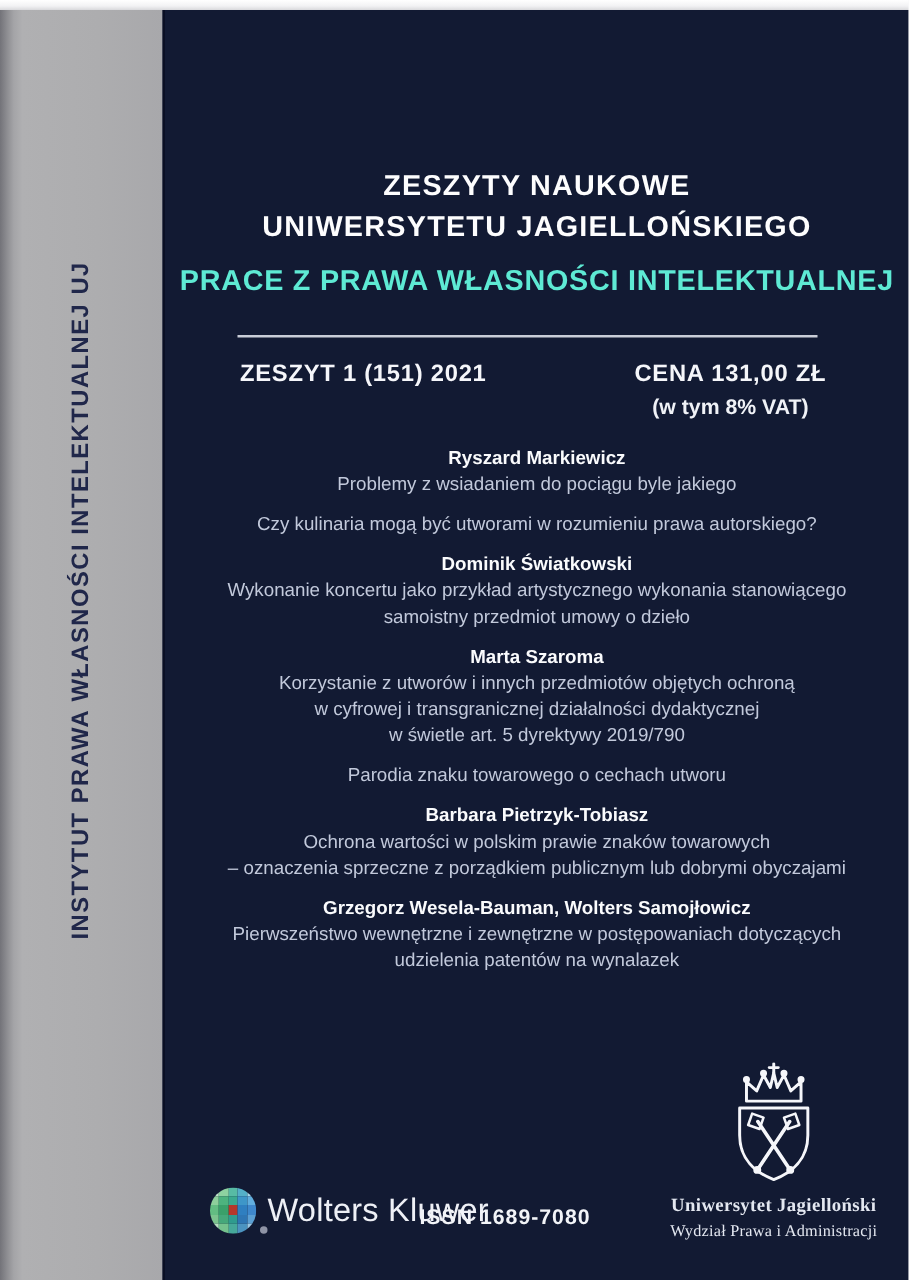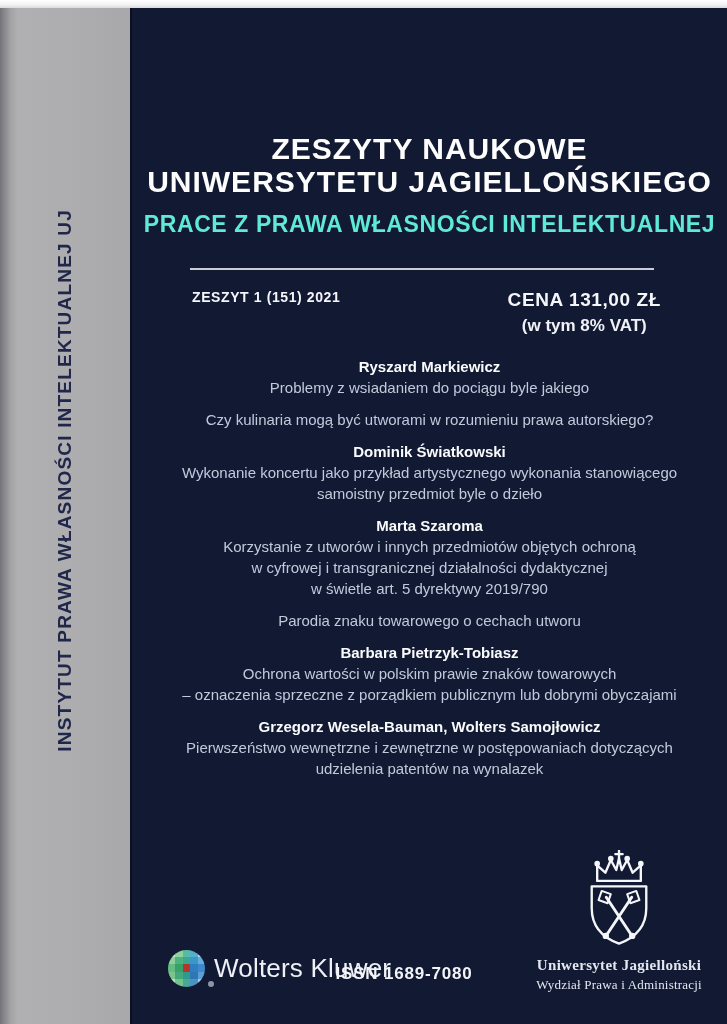--- a/index.html
+++ b/index.html
@@ -10,27 +10,27 @@
   
   .spine{position:absolute;left:0;top:8px;width:130px;height:1016px;
         background:linear-gradient(to right,#737379 0px,#8f8f93 6px,#a4a4a7 11px,#b0b0b2 18px,#adadaf 60%,#a8a8ab 100%);}
   .spine-flex{position:absolute;inset:0;display:flex;align-items:center;justify-content:center;padding-bottom:72px;box-sizing:border-box;}
   .spine-label{writing-mode:vertical-rl;transform:rotate(180deg);
         font-size:19px;font-weight:bold;letter-spacing:1.2px;color:#20274a;white-space:nowrap;}
   
   .cover{position:absolute;left:130px;top:8px;width:597px;height:1016px;background:#121a33;
         border-left:2px solid #0a0f24;box-sizing:border-box;color:#ffffff;}
   .masthead{position:absolute;top:124px;left:0;right:0;text-align:center;
-        font-size:30px;font-weight:bold;letter-spacing:1px;line-height:33px;color:#fdfdfe;}
+        font-size:23px;font-weight:bold;letter-spacing:1px;line-height:33px;color:#fdfdfe;}
   .series{position:absolute;top:203px;left:0;right:0;text-align:center;
         font-size:23px;font-weight:bold;letter-spacing:0.6px;color:#5eead4;}
   .rule{position:absolute;top:260px;left:58px;width:464px;height:2px;background:#c9cdd8;}
   .issue-row{position:absolute;top:281px;left:60px;right:66px;display:flex;
         justify-content:space-between;align-items:flex-start;}
-  .issue-no{font-size:14px;font-weight:bold;letter-spacing:0.6px;color:#f5f6fa;}
+  .issue-no{font-size:19px;font-weight:bold;letter-spacing:0.6px;color:#f5f6fa;}
   .price-block{text-align:center;}
   .price{font-size:19px;font-weight:bold;letter-spacing:0.6px;color:#f5f6fa;}
   .vat{font-size:17px;font-weight:bold;margin-top:5px;color:#f0f2f7;}
   
   .articles{position:absolute;top:348px;left:10px;right:10px;text-align:center;}
   .article{margin-bottom:11px;}
   .authors{font-size:15px;font-weight:bold;line-height:21px;color:#fafbfd;}
   .title{font-size:15px;line-height:21px;color:#c2c9db;white-space:pre-line;}
   
   .wk{position:absolute;left:36px;top:934px;display:flex;align-items:center;height:52px;}
@@ -80,21 +80,21 @@
         <div class="title">Problemy z wsiadaniem do pociągu byle jakiego</div>
       </div>
 
       <div class="article">
         <div class="title">Czy kulinaria mogą być utworami w rozumieniu prawa autorskiego?</div>
       </div>
 
       <div class="article">
         <div class="authors">Dominik Światkowski</div>
         <div class="title">Wykonanie koncertu jako przykład artystycznego wykonania stanowiącego
-samoistny przedmiot byle o dzieło</div>
+samoistny przedmiot umowy o dzieło</div>
       </div>
 
       <div class="article">
         <div class="authors">Marta Szaroma</div>
         <div class="title">Korzystanie z utworów i innych przedmiotów objętych ochroną
 w cyfrowej i transgranicznej działalności dydaktycznej
 w świetle art. 5 dyrektywy 2019/790</div>
       </div>
 
       <div class="article">

